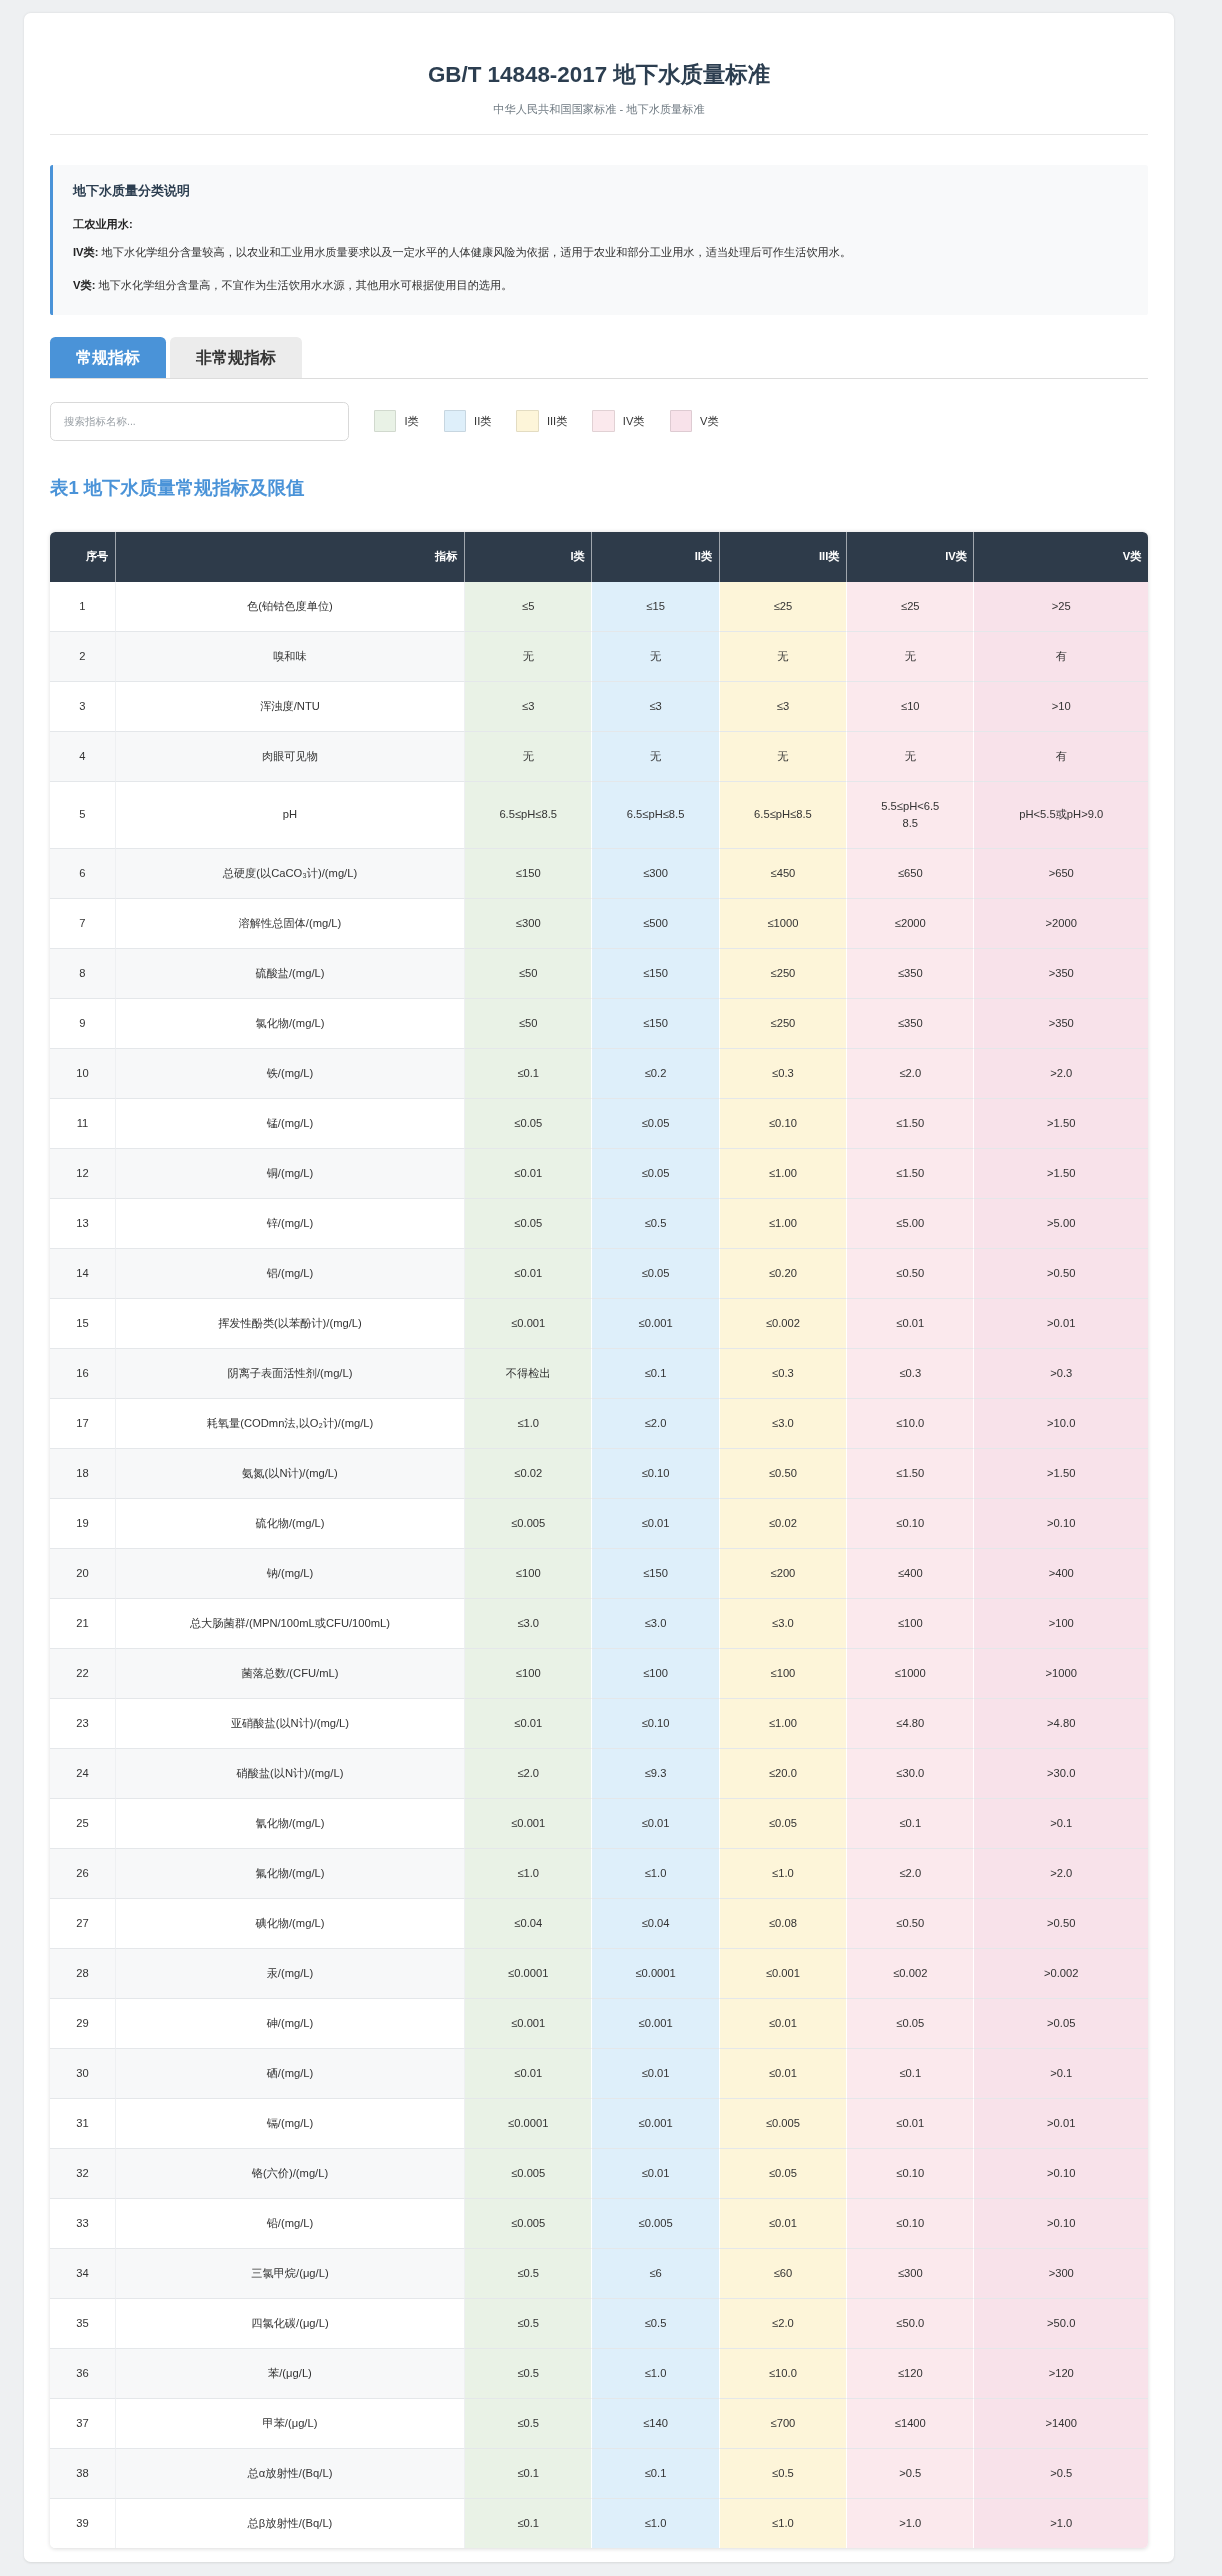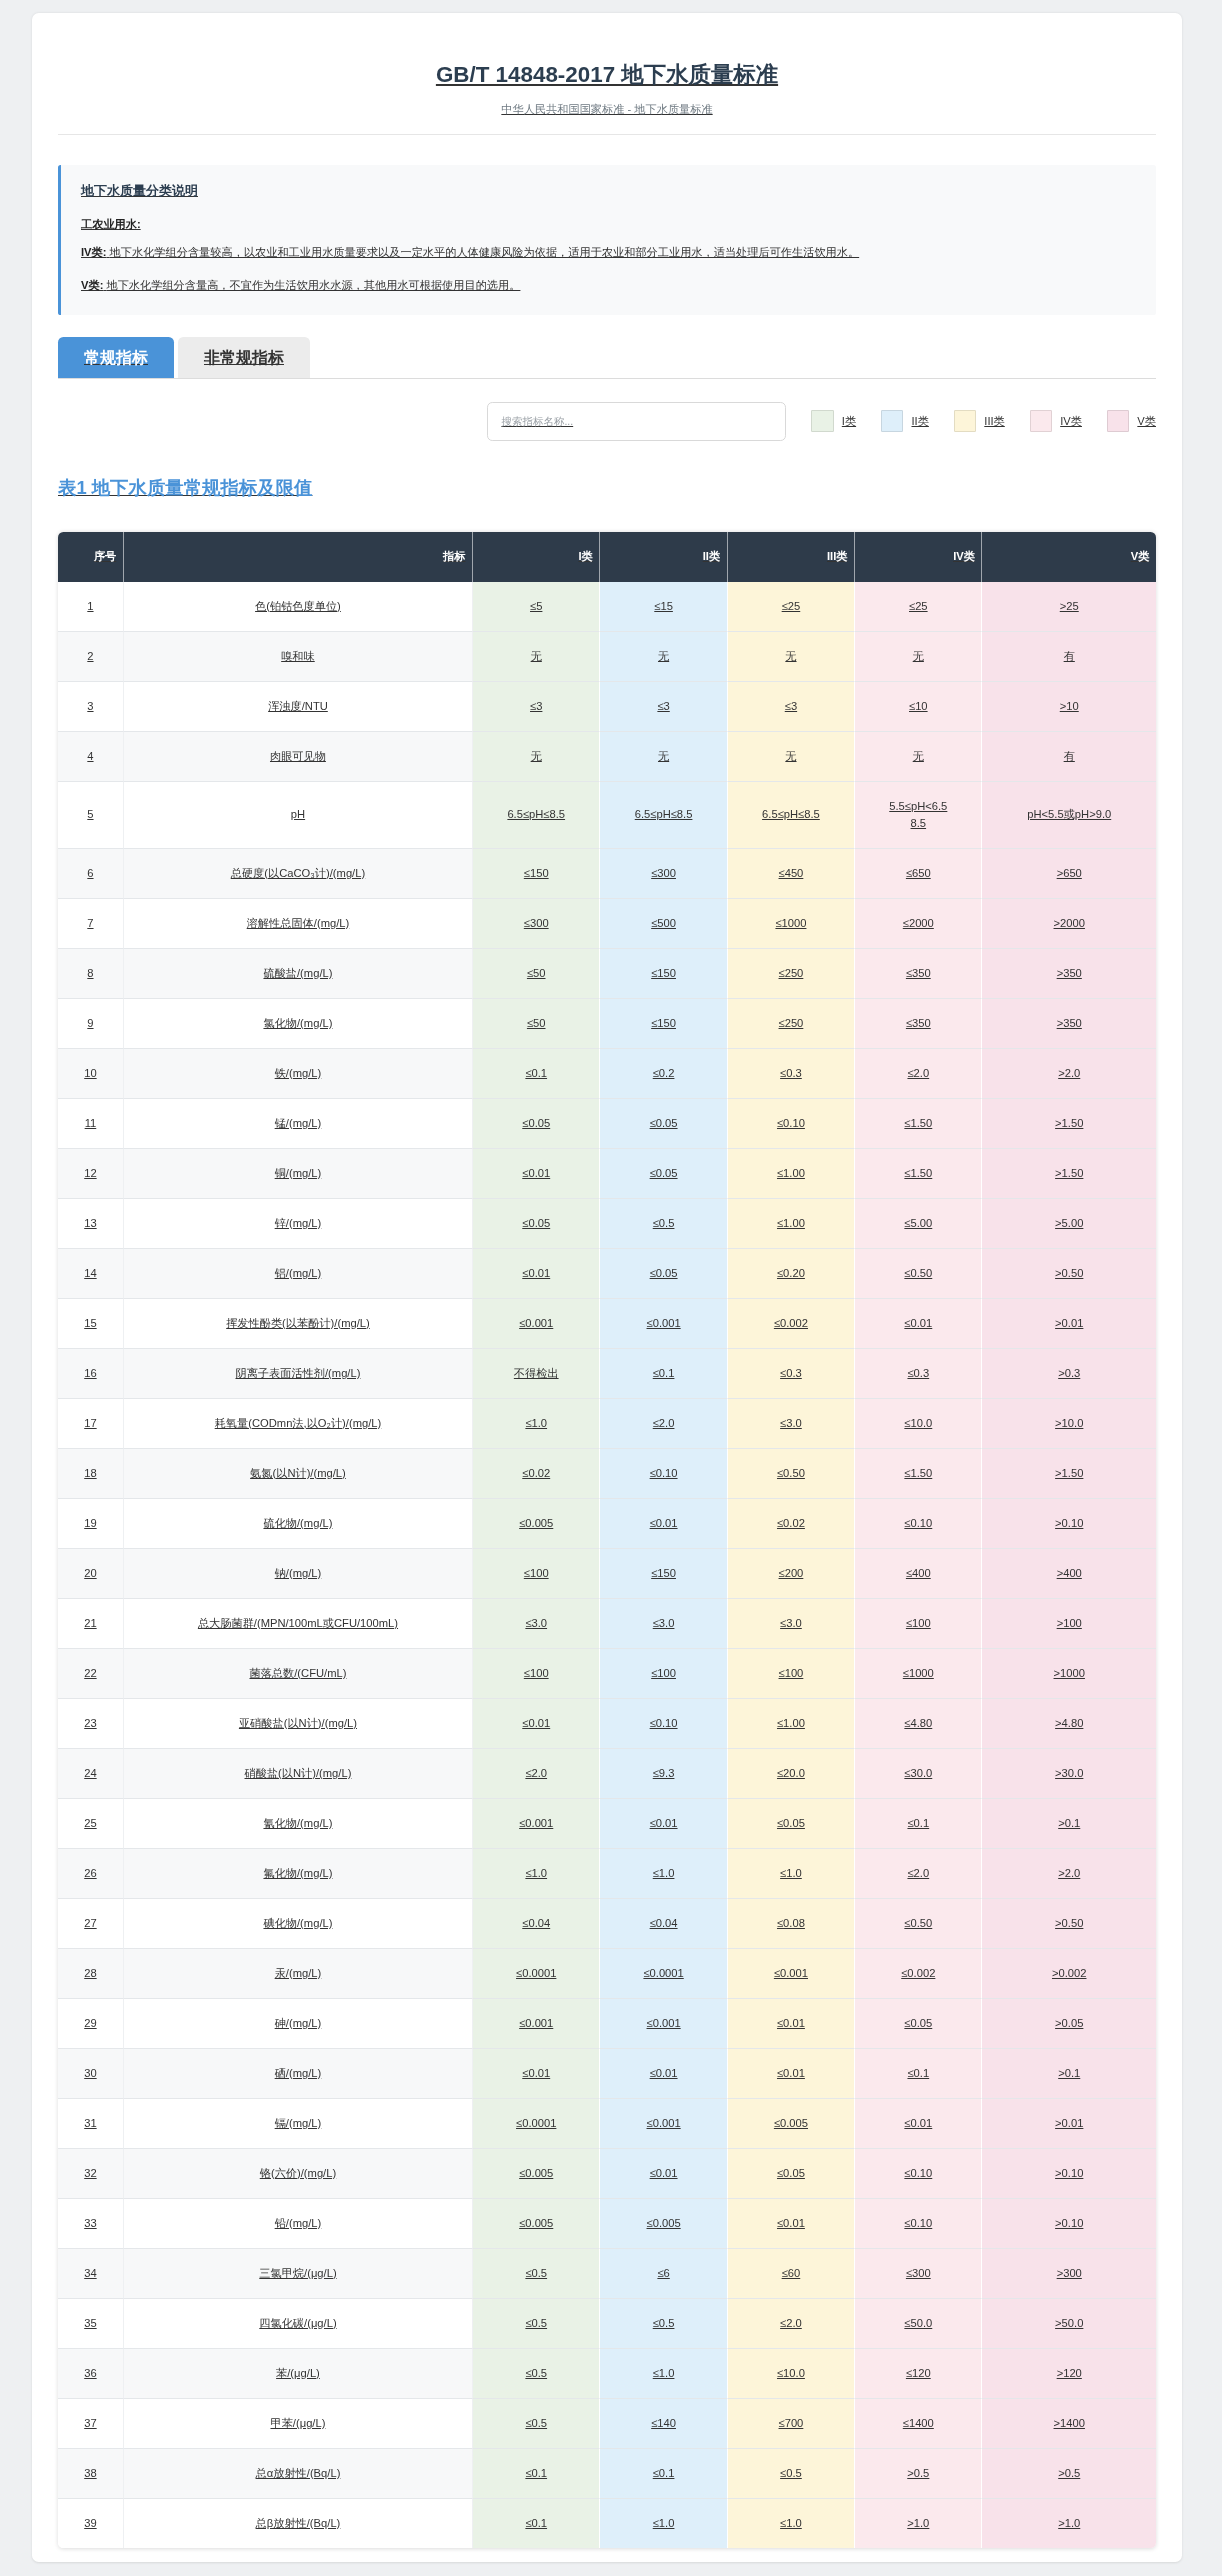--- a/index.html
+++ b/index.html
@@ -3,21 +3,21 @@
 <meta charset="utf-8">
 <style>
   * { margin: 0; padding: 0; box-sizing: border-box; }
   html { background: #eef0f2; }
   body {
     width: 1222px;
     font-family: "Liberation Sans", "DejaVu Sans", sans-serif;
     background: #eef0f2;
     color: #333;
   }
-  .page { width: 1222px; padding: 13px 0 12px 8px; text-decoration: underline; }
+  .page { width: 1222px; padding: 13px 0 12px 0; }
   .card {
     width: 1150px;
     margin-left: 24px;
     background: #ffffff;
     border-radius: 6.6px;
     box-shadow: 0 0.7px 2.6px rgba(0,0,0,0.10);
     padding: 32px 26px 14.5px 26px;
   }
   .page-title {
     margin-top: 14.5px;
@@ -56,21 +56,21 @@
     font-size: 16px;
     font-weight: bold;
     background: #ececec;
     color: #333;
     border-radius: 5.3px 5.3px 0 0;
     margin-right: 4px;
     cursor: pointer;
   }
   .tab.active { background: var(--accent, #4a93d8); color: #fff; }
 
-  .toolbar { margin-top: 22.4px; display: flex; align-items: center; justify-content: flex-end; }
+  .toolbar { margin-top: 22.4px; display: flex; align-items: center; justify-content: flex-start; }
   .search-input {
     width: 299px;
     height: 39px;
     border: 0.7px solid #d9d9d9;
     border-radius: 5.3px;
     padding: 0 13px;
     font-size: 10.5px;
     font-family: inherit;
     color: #333;
     outline: none;

